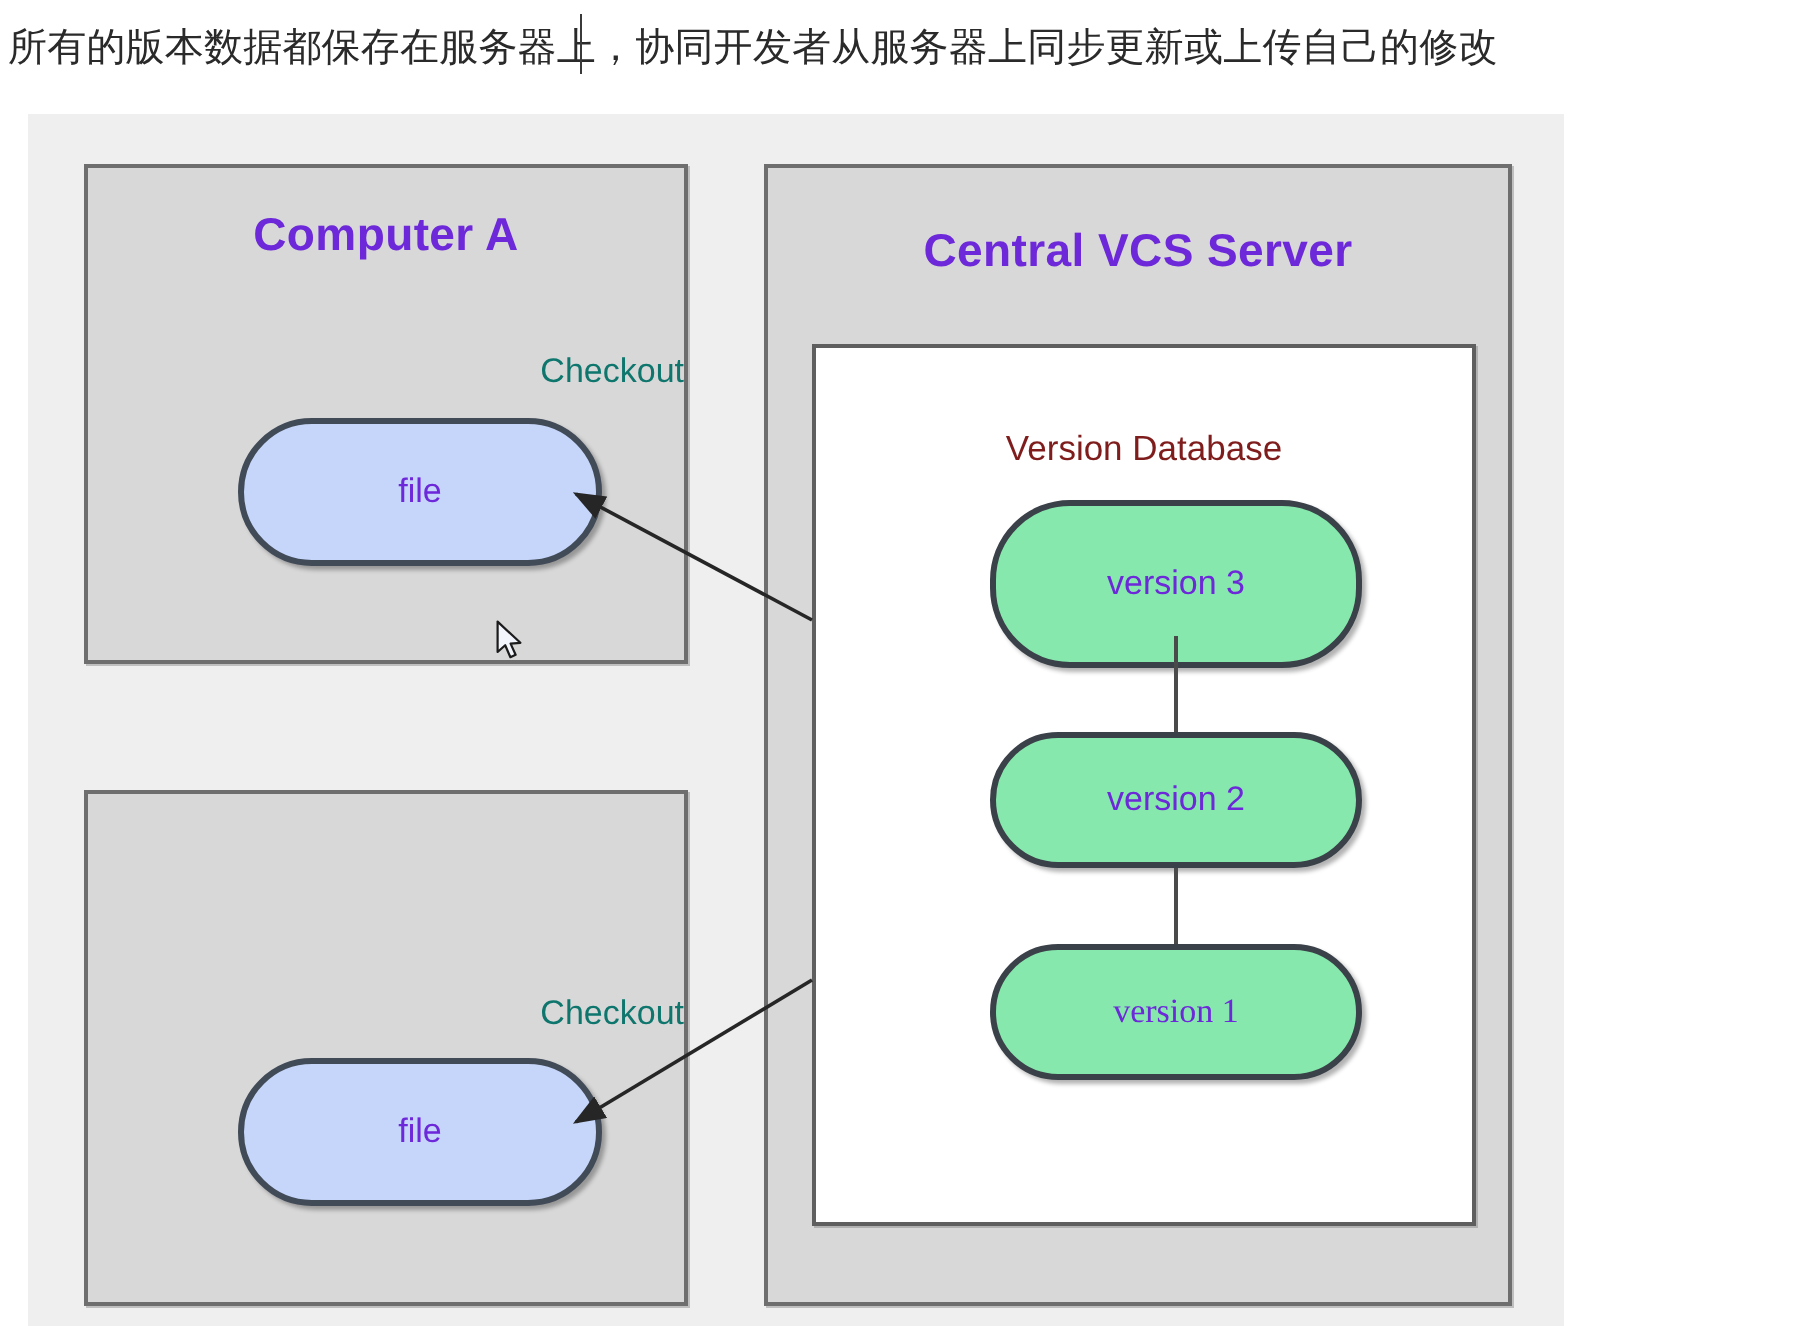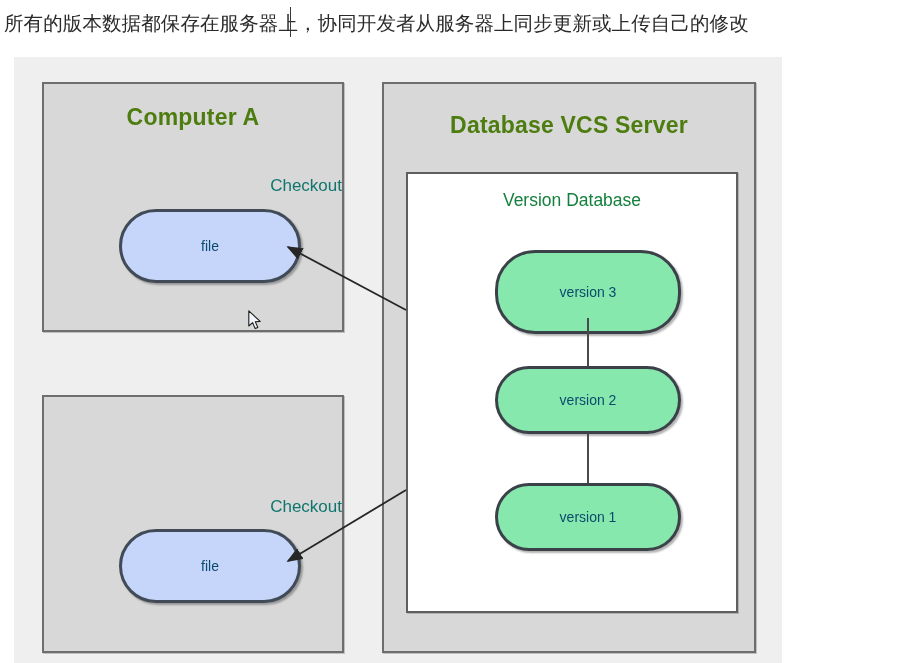--- a/index.html
+++ b/index.html
@@ -70,21 +70,21 @@
   #vcs-server-panel { left: 368px; top: 25px;  width: 374px; height: 571px; }
 
   .panel-title {
     position: absolute;
     left: 0;
     width: 100%;
     text-align: center;
     font-size: 23px;
     font-weight: bold;
     letter-spacing: 0.2px;
-    color: #4d7c0f;
+    color: #6d28d9;
   }
   #computer-a-title { top: 20px; }
   #computer-b-title { top: 22px; }
   #vcs-server-title { top: 28px; }
 
   .sub-label {
     position: absolute;
     left: 0;
     width: 100%;
     text-align: right;
@@ -102,55 +102,55 @@
     width: 332px;
     height: 441px;
     background: #ffffff;
     border: 2px solid #5f5f5f;
     box-sizing: border-box;
     box-shadow: 1px 1px 0 rgba(0,0,0,0.18);
   }
   #version-db-title {
     position: absolute;
     left: 0;
-    top: 16px;
+    top: 40px;
     width: 100%;
     text-align: center;
     font-size: 17.5px;
-    color: #15803d;
+    color: #7f1d1d;
   }
 
   
   .node {
     position: absolute;
     box-sizing: border-box;
     border: 3px solid #3c4450;
     border-radius: 40px;
     display: flex;
     align-items: center;
     justify-content: center;
-    font-size: 14px;
-    color: #0c4a6e;
+    font-size: 17px;
+    color: #6d28d9;
     box-shadow: 2px 2px 2px rgba(0,0,0,0.30);
   }
   .node-file {
     background: #c6d6fa;
     border-color: #414a57;
   }
   .node-version {
     background: #86e8ad;
     border-color: #3b4149;
   }
 
   #file-node-a { left: 75px; top: 125px; width: 182px; height: 74px; }
   #file-node-b { left: 75px; top: 132px; width: 182px; height: 74px; }
 
   #version-3-node { left: 87px;  top: 76px;  width: 186px; height: 84px; }
   #version-2-node { left: 87px;  top: 192px; width: 186px; height: 68px; }
-  #version-1-node { left: 87px;  top: 309px; width: 186px; height: 68px; }
+  #version-1-node { left: 87px;  top: 298px; width: 186px; height: 68px; font-family: Liberation Serif, serif; }
 
   .connector {
     position: absolute;
     left: 179px;
     width: 2px;
     background: #4a4a4a;
   }
   #connector-3-2 { top: 144px; height: 48px; }
   #connector-2-1 { top: 260px; height: 49px; }
 
@@ -188,21 +188,21 @@
     <div class="sub-label" id="checkout-label-a">Checkout</div>
     <div class="node node-file" id="file-node-a">file</div>
   </div>
 
   <div class="panel" id="computer-b-panel">
     <div class="sub-label" id="checkout-label-b">Checkout</div>
     <div class="node node-file" id="file-node-b">file</div>
   </div>
 
   <div class="panel" id="vcs-server-panel">
-    <div class="panel-title" id="vcs-server-title">Database VCS Server</div>
+    <div class="panel-title" id="vcs-server-title">Central VCS Server</div>
 
     <div id="version-db-box">
       <div id="version-db-title">Version Database</div>
 
       <div class="node node-version" id="version-3-node">version 3</div>
       <div class="connector" id="connector-3-2"></div>
 
       <div class="node node-version" id="version-2-node">version 2</div>
       <div class="connector" id="connector-2-1"></div>
 

